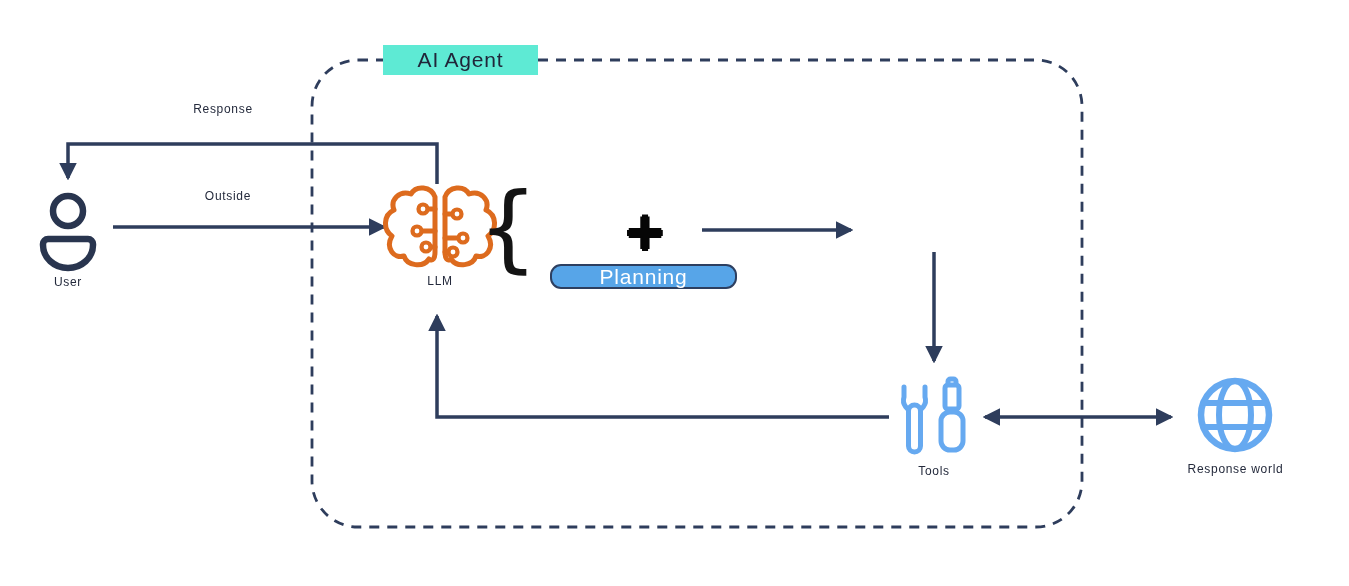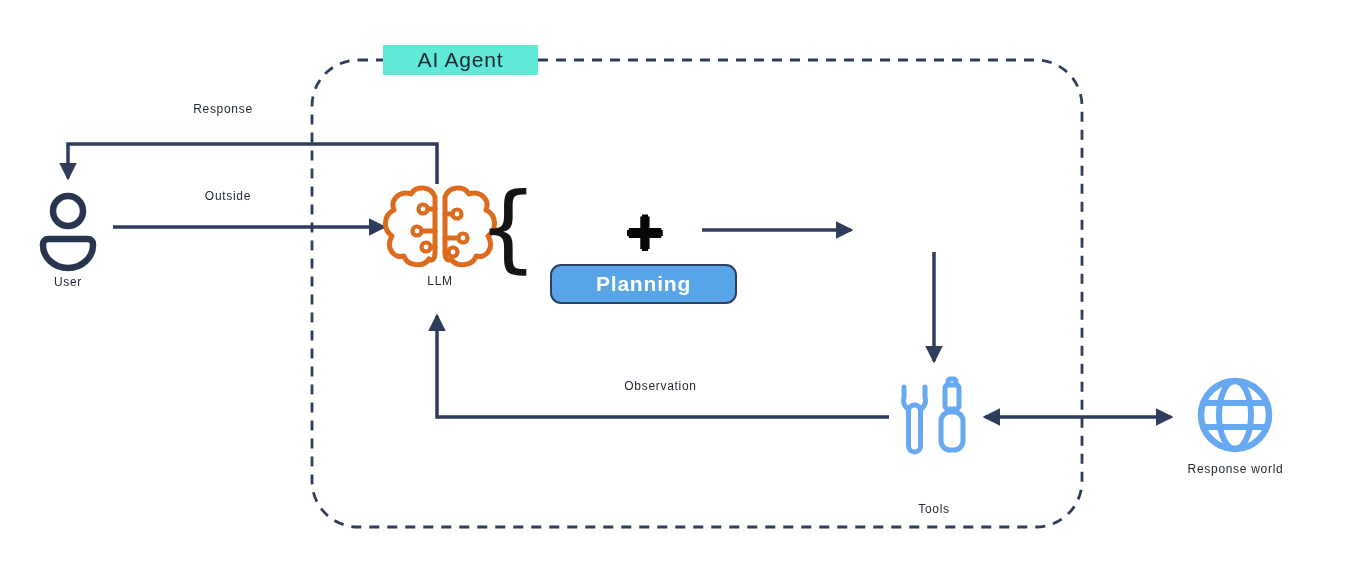--- a/index.html
+++ b/index.html
@@ -16,21 +16,21 @@
     position:absolute; left:383px; top:45px; width:155px; height:30px;
     background:#5eead4; color:#20263a; font-size:21px; letter-spacing:0.8px;
     display:flex; align-items:center; justify-content:center;
   }
   .pill {
     position:absolute; background:#57a5e8; border:2.5px solid #2d3f60;
     border-radius:11px; color:#ffffff; font-size:21px; letter-spacing:0.8px;
     display:flex; align-items:center; justify-content:center; box-sizing:border-box;
   }
   .pill-reasoning { left:550px; top:156px; width:187px; height:40px; }
-  .pill-planning  { left:550px; top:264px; width:187px; height:40px;font-weight:bold; }
+  .pill-planning  { left:550px; top:264px; width:187px; height:25px; }
   .pill-action    { left:863px; top:210px; width:142px; height:40px; }
   .brace {
     position:absolute; left:486px; top:182px; width:44px; height:90px;
     display:flex; align-items:center; justify-content:center;
     font-family:"DejaVu Sans", sans-serif; font-size:95px; font-weight:400;
     color:#141414; line-height:1;
   }
   .plus {
     position:absolute; left:620px; top:206px; width:50px; height:50px;
     display:flex; align-items:center; justify-content:center;
@@ -105,25 +105,24 @@
       <ellipse cx="1235" cy="415" rx="16" ry="34" stroke-width="6"></ellipse>
       <path d="M1204,403 H1266" stroke-width="6"></path>
       <path d="M1204,427 H1266" stroke-width="6"></path>
     </g>
   </svg>
 
   <div class="container-label">AI Agent</div>
 
   <div class="lbl" style="left:158px; top:102px; width:130px;">Response</div>
   <div class="lbl" style="left:163px; top:189px; width:130px;">Outside</div>
-  <div class="lbl" style="left:578px; top:379px; width:165px;">Observation</div>
 
   <div class="lbl" style="left:18px; top:275px; width:100px;">User</div>
   <div class="lbl" style="left:390px; top:274px; width:100px;">LLM</div>
-  <div class="lbl" style="left:884px; top:464px; width:100px;margin-top:38px;">Tools</div>
+  <div class="lbl" style="left:884px; top:464px; width:100px;">Tools</div>
   <div class="lbl" style="left:1133px; top:462px; width:205px;">Response world</div>
 
   <div class="brace">{</div>
   <div class="plus">+</div>
 
   <div class="pill pill-planning">Planning</div>
 
 </div>
 
 </body></html>

